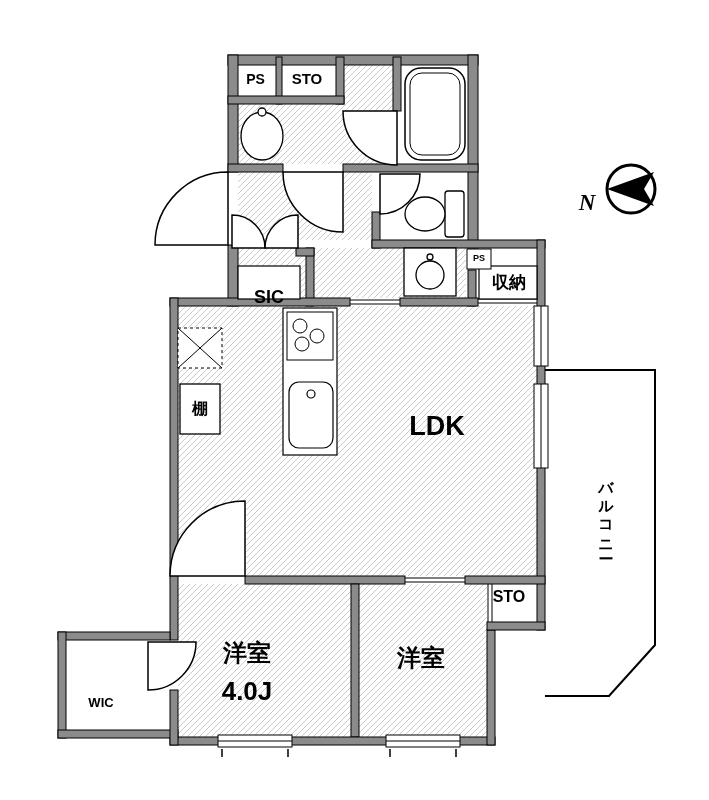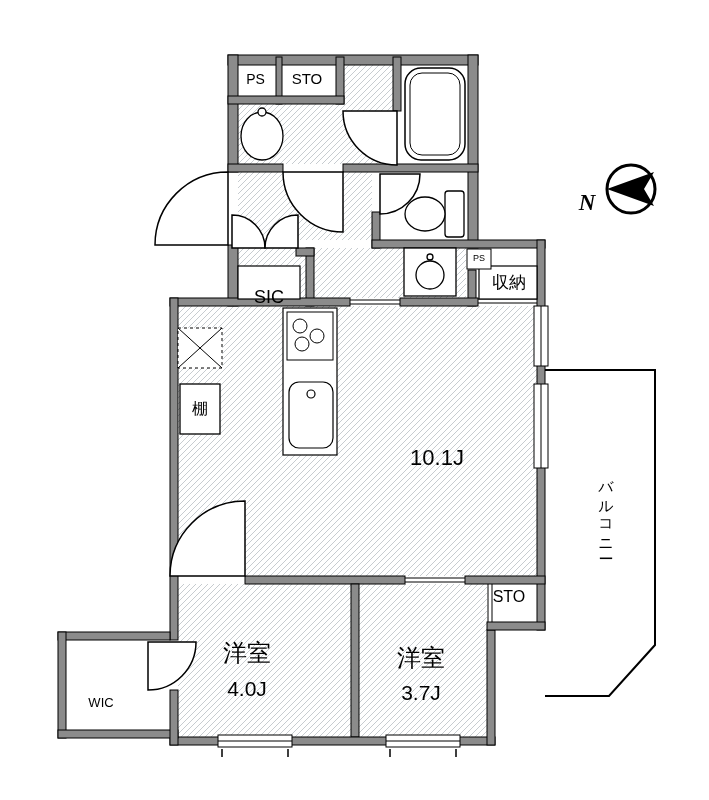--- a/index.html
+++ b/index.html
@@ -1,29 +1,29 @@
 <!DOCTYPE html>
 <html><head>
 <meta charset="utf-8">
 <style>
   html,body{margin:0;padding:0;background:#fff;}
   .stage{position:relative;width:709px;height:800px;background:#fff;overflow:hidden;}
   .stage svg{position:absolute;left:0;top:0;}
   .lbl{position:absolute;font-family:"Liberation Sans","DejaVu Sans",sans-serif;color:#000;
-       text-align:center;line-height:1;white-space:nowrap;}
+       text-align:center;line-height:1;white-space:nowrap;font-weight:bold;}
   .lbl-ps-top{left:233px;top:72px;width:45px;font-size:14px;}
   .lbl-sto-top{left:277px;top:71px;width:60px;font-size:15px;}
   .lbl-sic{left:239px;top:288px;width:60px;font-size:18px;}
   .lbl-closet{left:480px;top:274px;width:58px;font-size:17px;text-align:center;}
   .lbl-ps-small{left:467px;top:254px;width:24px;font-size:9px;}
   .lbl-shelf{left:180px;top:401px;width:40px;font-size:16px;}
   .lbl-ldk{left:377px;top:413px;width:120px;font-size:27px;}
   .lbl-ldk-size{left:377px;top:447px;width:120px;font-size:22px;}
   .lbl-b1-name{left:187px;top:641px;width:120px;font-size:24px;}
-  .lbl-b1-size{left:187px;top:678px;width:120px;font-size:21px;}
+  .lbl-b1-size{left:187px;top:678px;width:120px;font-size:26px;}
   .lbl-b2-name{left:361px;top:646px;width:120px;font-size:24px;}
   .lbl-b2-size{left:361px;top:682px;width:120px;font-size:21px;}
   .lbl-wic{left:61px;top:671px;width:80px;font-size:13px;margin-top:25px;}
   .lbl-sto-bottom{left:480px;top:589px;width:58px;font-size:16px;}
   .lbl-balcony{left:586px;top:447px;width:28px;height:130px;font-size:15px;
                writing-mode:vertical-rl;text-orientation:upright;letter-spacing:3px;}
   .lbl-n{left:572px;top:191px;width:30px;font-size:23px;font-weight:bold;font-style:italic;
          font-family:"Liberation Serif","DejaVu Serif",serif;}
 </style>
 </head>
@@ -159,23 +159,22 @@
     <polygon points="607,189 654,172 644,189 654,206" fill="#000"></polygon>
   </g>
 </svg>
 
 <div class="lbl lbl-ps-top">PS</div>
 <div class="lbl lbl-sto-top">STO</div>
 <div class="lbl lbl-sic">SIC</div>
 <div class="lbl lbl-closet">収納</div>
 <div class="lbl lbl-ps-small">PS</div>
 <div class="lbl lbl-shelf">棚</div>
-<div class="lbl lbl-ldk-size">10.1J</div>
+<div class="lbl lbl-ldk">LDK</div>
 <div class="lbl lbl-b1-name">洋室</div>
 <div class="lbl lbl-b1-size">4.0J</div>
 <div class="lbl lbl-b2-name">洋室</div>
-<div class="lbl lbl-b2-size">3.7J</div>
 <div class="lbl lbl-wic">WIC</div>
 <div class="lbl lbl-sto-bottom">STO</div>
 <div class="lbl lbl-balcony">バルコニー</div>
 <div class="lbl lbl-n">N</div>
 
 </div>
 
 </body></html>

